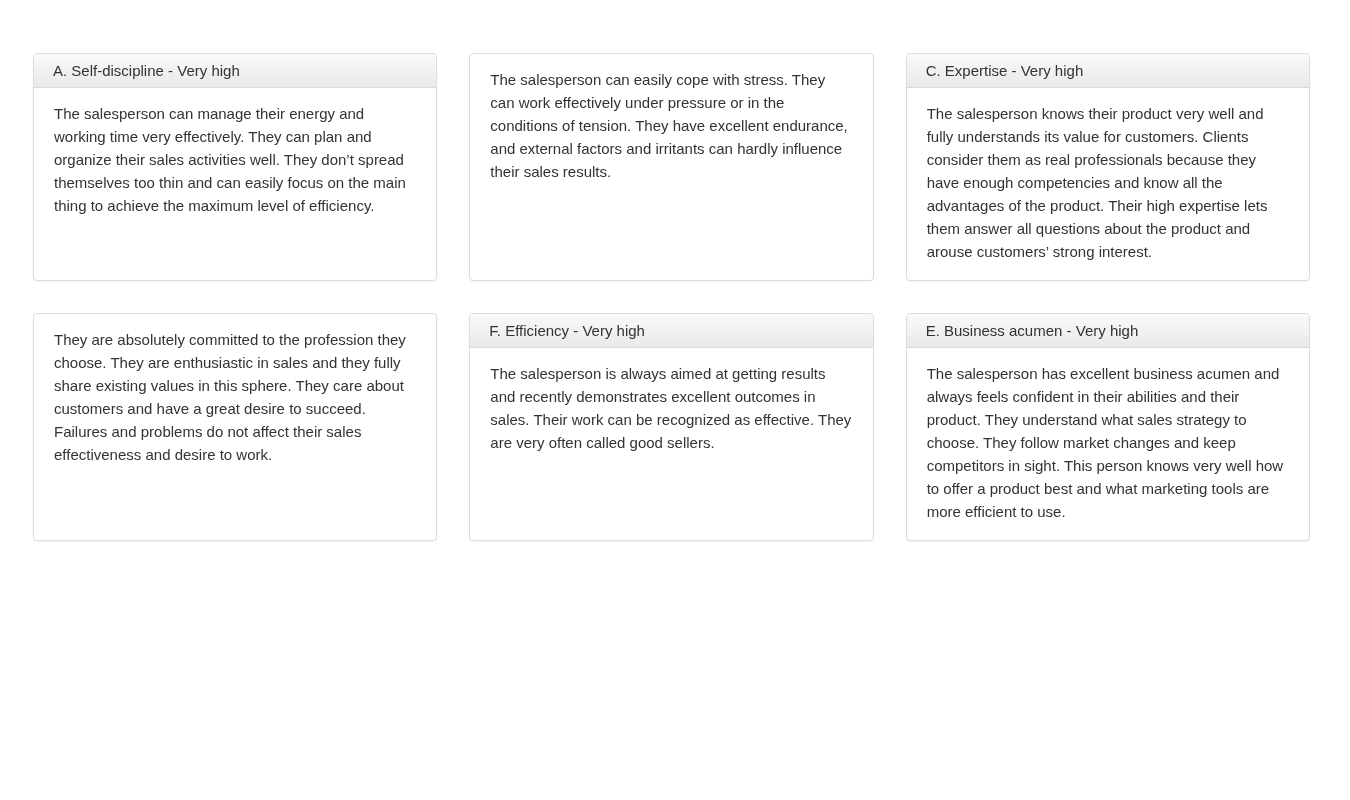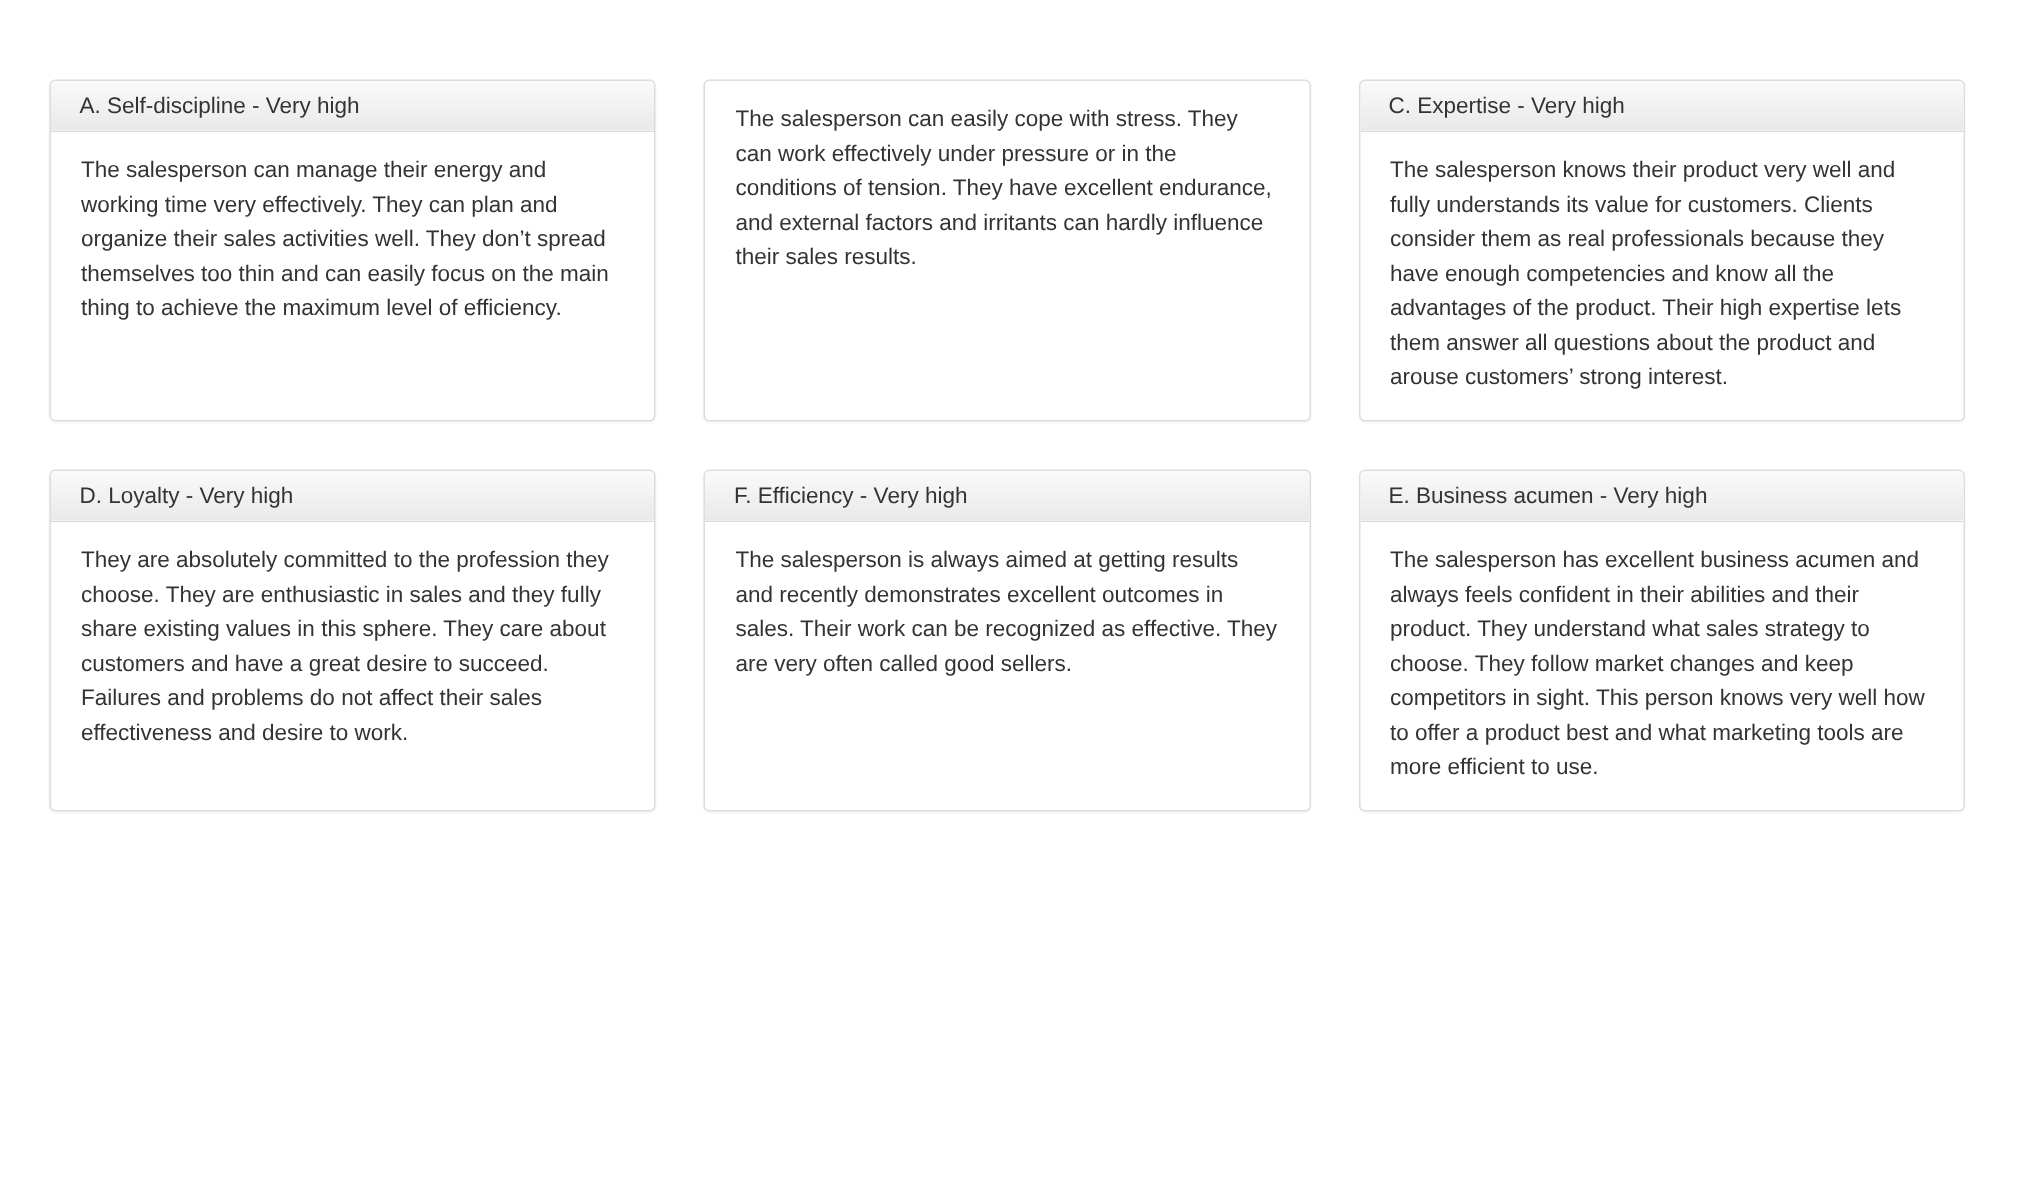--- a/index.html
+++ b/index.html
@@ -81,23 +81,20 @@
     <section class="panel">
       <header class="panel-heading">
         <span>C. Expertise - Very high</span>
       </header>
       <div class="panel-body">
         <p>The salesperson knows their product very well and fully understands its value for customers. Clients consider them as real professionals because they have enough competencies and know all the advantages of the product. Their high expertise lets them answer all questions about the product and arouse customers’ strong interest.</p>
       </div>
     </section>
 
     <section class="panel">
-      <header class="panel-heading">
-        <span>D. Loyalty - Very high</span>
-      </header>
       <div class="panel-body">
         <p>They are absolutely committed to the profession they choose. They are enthusiastic in sales and they fully share existing values in this sphere. They care about customers and have a great desire to succeed. Failures and problems do not affect their sales effectiveness and desire to work.</p>
       </div>
     </section>
 
     <section class="panel">
       <header class="panel-heading">
         <span>F. Efficiency - Very high</span>
       </header>
       <div class="panel-body">

